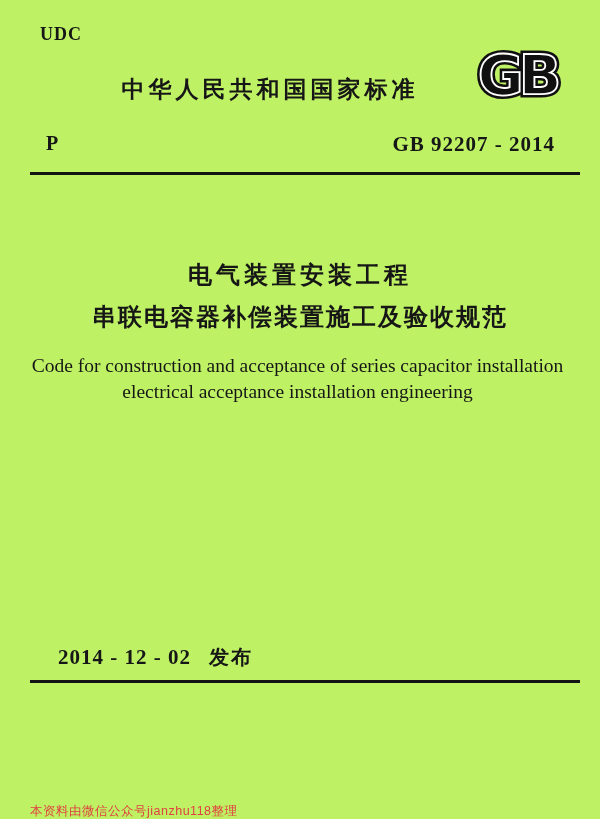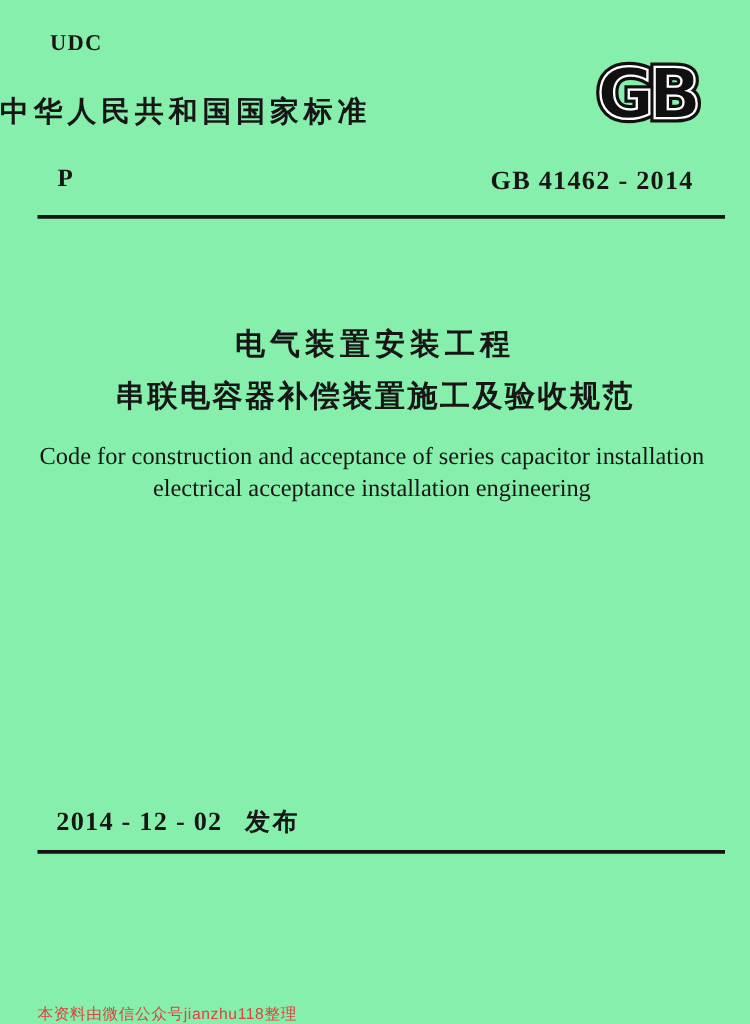--- a/index.html
+++ b/index.html
@@ -28,20 +28,21 @@
     font-weight: bold;
     font-size: 18px;
     letter-spacing: 1px;
   }
 
   .std-type {
     position: absolute;
     left: 0;
     right: 60px;
     top: 74px;
+    text-align: center;
     font-family: "Liberation Sans", sans-serif;
     font-weight: bold;
     font-size: 23px;
     letter-spacing: 4px;
     white-space: nowrap;
   }
 
   .gb-logo {
     position: absolute;
     left: 469px;
@@ -111,21 +112,21 @@
     text-align: center;
     font-family: "Liberation Serif", serif;
     font-size: 19.5px;
     line-height: 26px;
     padding-left: 11px;
   }
 
   
   .dates {
     position: absolute;
-    left: 45px;
+    left: 58px;
     right: 40px;
     top: 644px;
     display: flex;
     justify-content: space-between;
     align-items: flex-end;
   }
   .date-item {
     white-space: nowrap;
   }
   .date-value {
@@ -178,35 +179,35 @@
     top: 803px;
     font-family: "Liberation Sans", sans-serif;
     font-size: 12.5px;
     letter-spacing: 0.5px;
     white-space: nowrap;
   }
 </style>
 </head>
 <body>
 
-<div class="page" style="background: #86efac; color: rgb(22, 22, 22);">
+<div class="page" style="background: #bef264; color: rgb(22, 22, 22);">
 
   <div class="udc">UDC</div>
 
   <div class="std-type">中华人民共和国国家标准</div>
 
   <div class="gb-logo">
     <svg width="96" height="62" viewBox="0 0 96 62">
       <text x="48" y="52" text-anchor="middle" font-family="DejaVu Sans, sans-serif" font-weight="bold" font-size="56" letter-spacing="-5" fill="#101010" stroke="#101010" stroke-width="7" paint-order="stroke">GB</text>
       <text x="48" y="52" text-anchor="middle" font-family="DejaVu Sans, sans-serif" font-weight="bold" font-size="56" letter-spacing="-5" fill="none" stroke="#ffffff" stroke-width="1.8">GB</text>
     </svg>
   </div>
 
   <div class="p-class">P</div>
-  <div class="std-number">GB 41462 - 2014</div>
+  <div class="std-number">GB 92207 - 2014</div>
 
   <div class="rule rule-top"></div>
 
   <div class="title-cn-1">电气装置安装工程</div>
   <div class="title-cn-2">串联电容器补偿装置施工及验收规范</div>
 
   <div class="title-en">
     <div>Code for construction and acceptance of series capacitor installation</div>
     <div>electrical acceptance installation engineering</div>
   </div>

